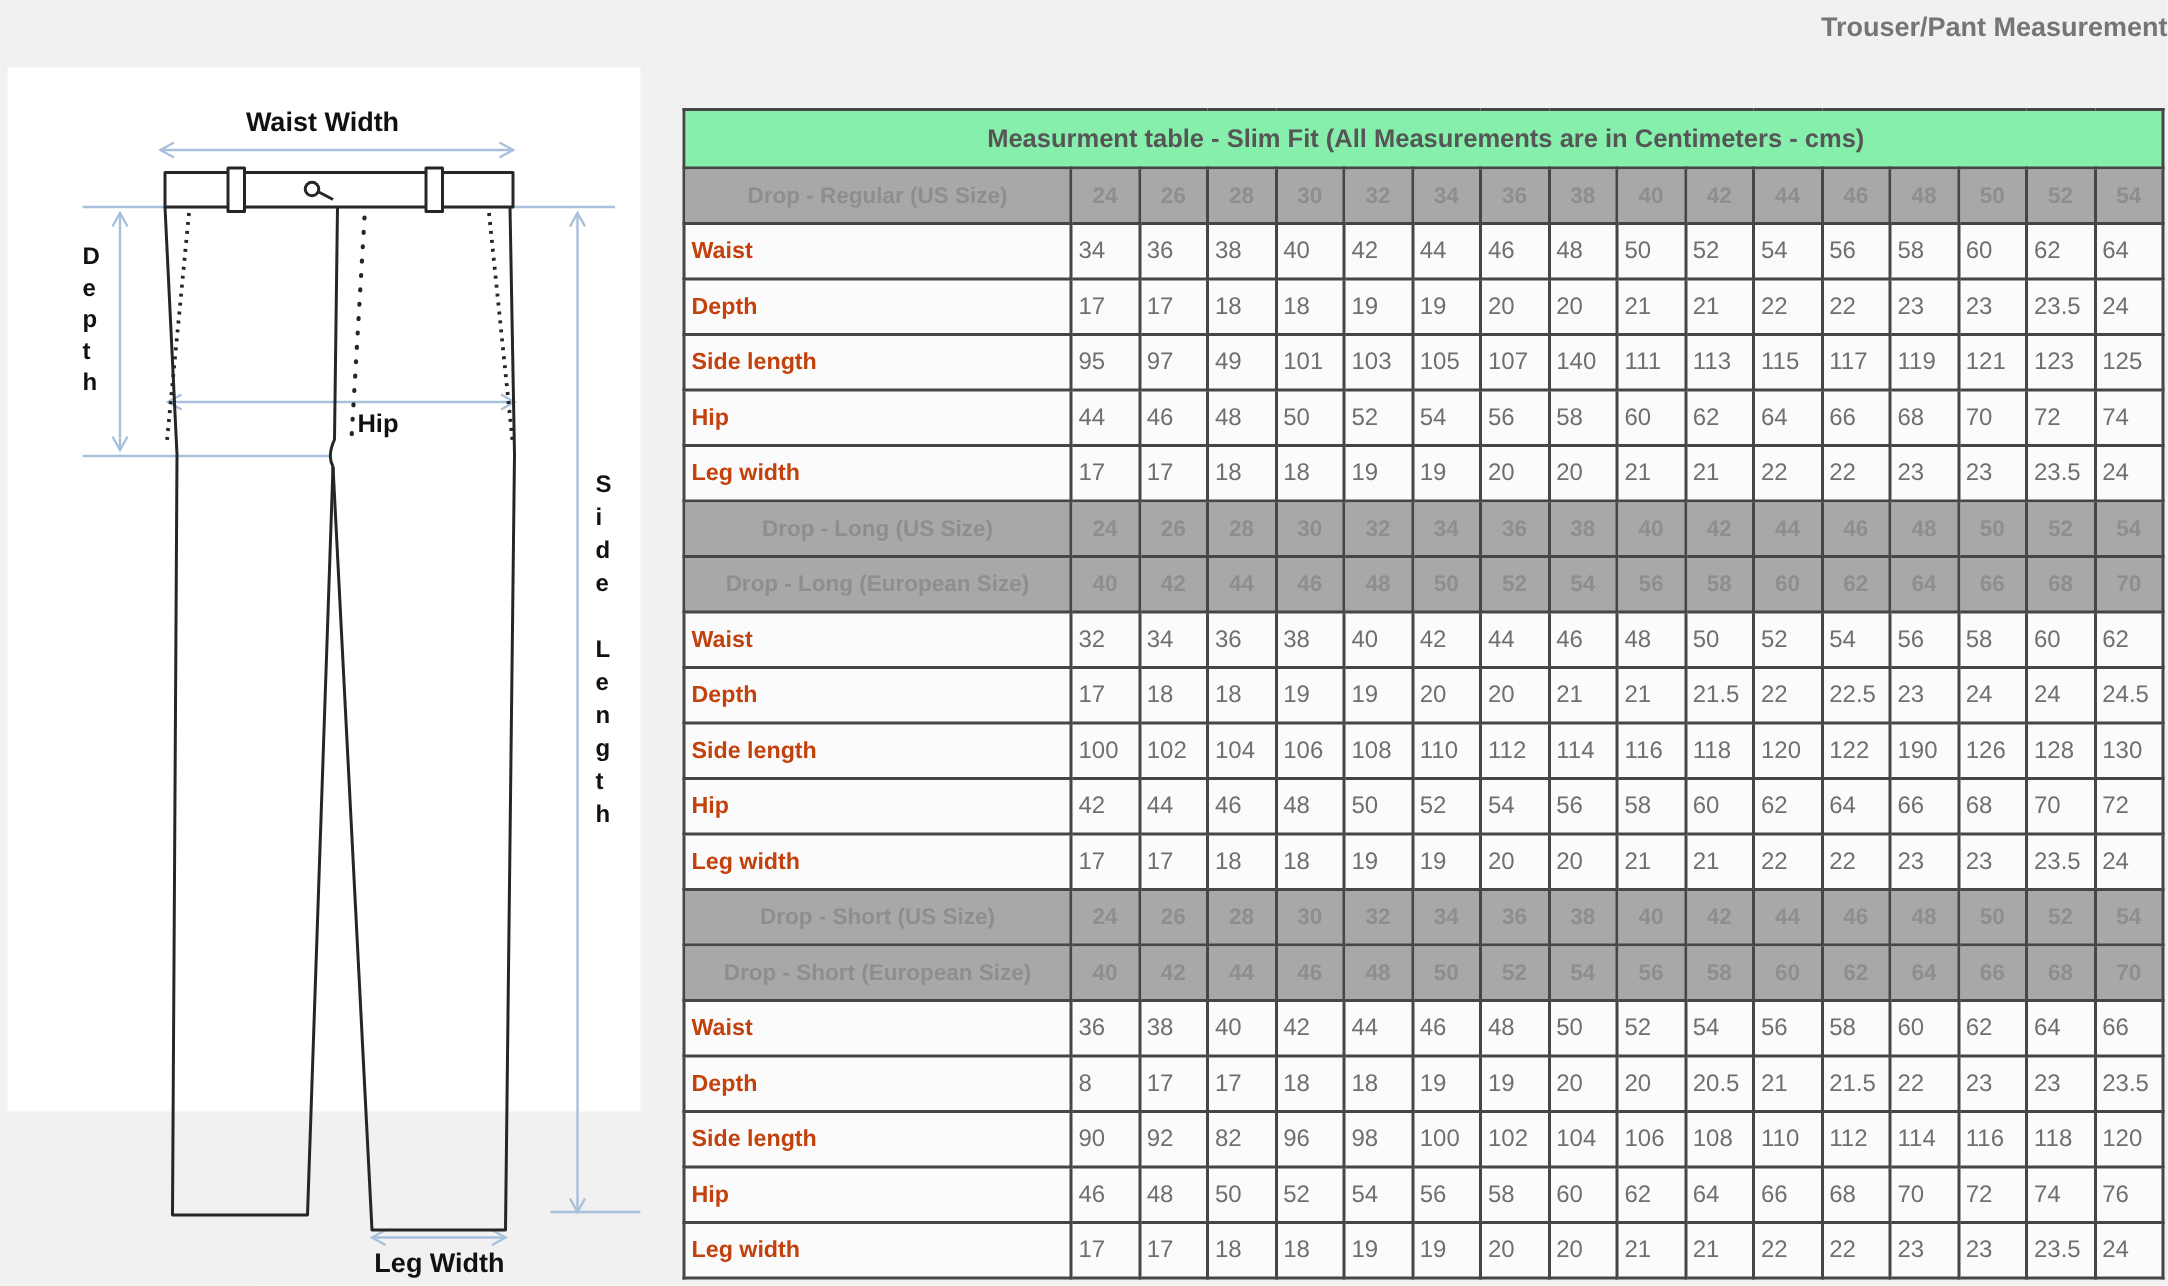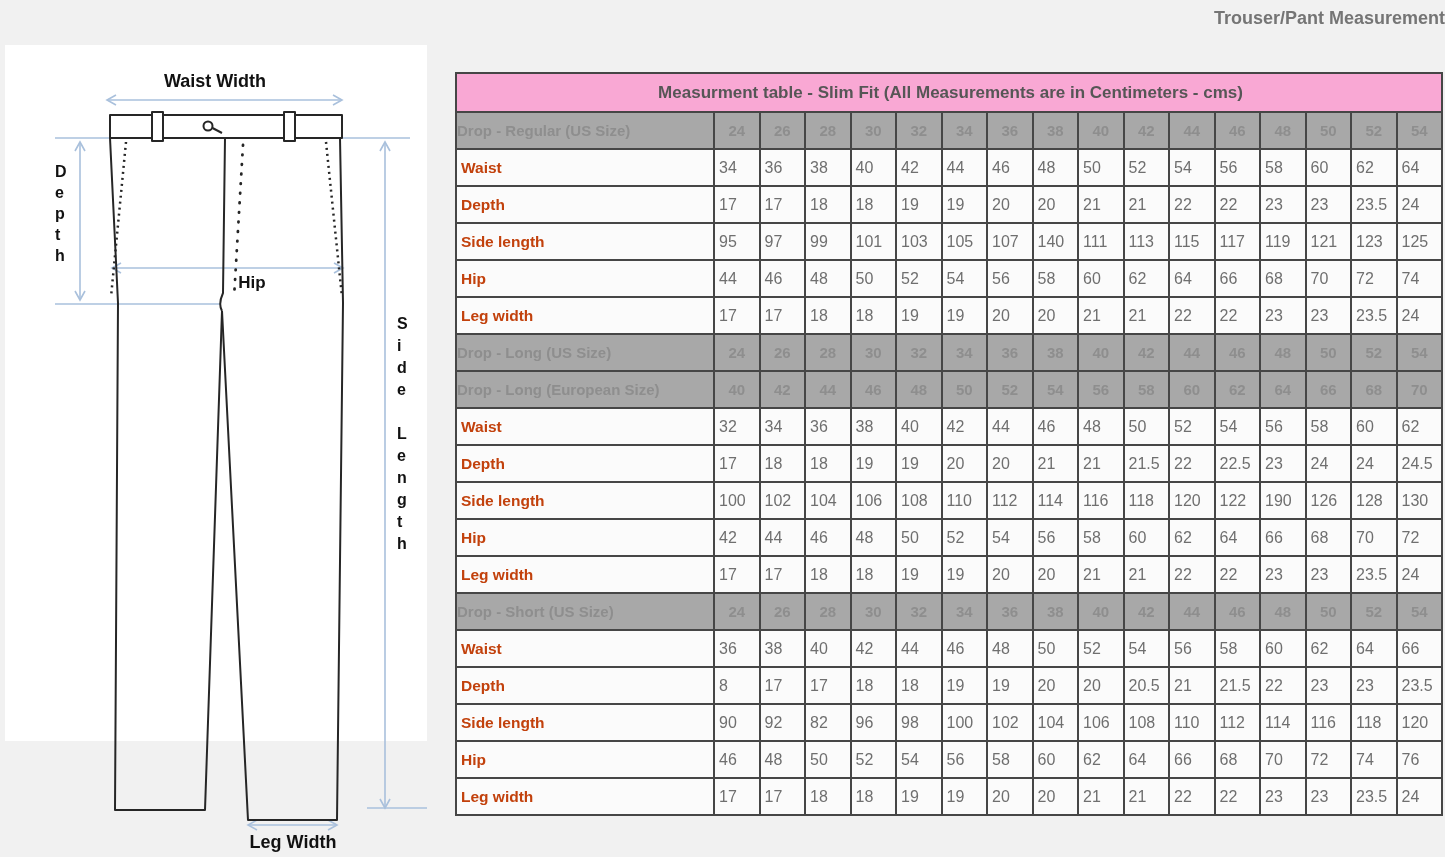--- a/index.html
+++ b/index.html
@@ -30,25 +30,25 @@
   table.measure-table {
     position:absolute; left:455px; top:72px; width:988px;
     border-collapse:collapse; table-layout:fixed;
     background:#fbfbfb; border:2px solid #3f3f3f;
   }
   .measure-table th, .measure-table td {
     border:2px solid #464646; height:35px; padding:0 1px 0 4px;
     font-size:16px; overflow:hidden; white-space:nowrap;
   }
   .measure-table tr.title-row th {
-    height:37px; background:#f9a8d4; color:#565656;
+    height:37px; background:#86efac; color:#565656;
     font-size:17px; font-weight:bold; text-align:center;
   }
   .measure-table tr.hdr-row td { background:#a8a8a8; color:#8e8e8e; font-weight:bold; }
-  .measure-table td.hdr-label { text-align:left; font-size:15px; padding:0; }
+  .measure-table td.hdr-label { text-align:center; font-size:15px; padding:0; }
   .measure-table td.hdr-num   { text-align:center; font-size:15px; padding:0; }
   .measure-table td.row-label { font-weight:bold; color:#c2410c; font-size:15.5px; }
   .measure-table td.val       { color:#6f6f6f; }
 </style>
 </head>
 <body>
 
 <div class="page-title">Trouser/Pant Measurement</div>
 
 <div class="diagram-panel">
@@ -182,21 +182,21 @@
         <td class="val">22</td>
         <td class="val">23</td>
         <td class="val">23</td>
         <td class="val">23.5</td>
         <td class="val">24</td>
       </tr>
       <tr>
         <td class="row-label">Side length</td>
         <td class="val">95</td>
         <td class="val">97</td>
-        <td class="val">99</td>
+        <td class="val">49</td>
         <td class="val">101</td>
         <td class="val">103</td>
         <td class="val">105</td>
         <td class="val">107</td>
         <td class="val">140</td>
         <td class="val">111</td>
         <td class="val">113</td>
         <td class="val">115</td>
         <td class="val">117</td>
         <td class="val">119</td>
@@ -387,20 +387,39 @@
         <td class="hdr-num">38</td>
         <td class="hdr-num">40</td>
         <td class="hdr-num">42</td>
         <td class="hdr-num">44</td>
         <td class="hdr-num">46</td>
         <td class="hdr-num">48</td>
         <td class="hdr-num">50</td>
         <td class="hdr-num">52</td>
         <td class="hdr-num">54</td>
       </tr>
+      <tr class="hdr-row">
+        <td class="hdr-label">Drop - Short (European Size)</td>
+        <td class="hdr-num">40</td>
+        <td class="hdr-num">42</td>
+        <td class="hdr-num">44</td>
+        <td class="hdr-num">46</td>
+        <td class="hdr-num">48</td>
+        <td class="hdr-num">50</td>
+        <td class="hdr-num">52</td>
+        <td class="hdr-num">54</td>
+        <td class="hdr-num">56</td>
+        <td class="hdr-num">58</td>
+        <td class="hdr-num">60</td>
+        <td class="hdr-num">62</td>
+        <td class="hdr-num">64</td>
+        <td class="hdr-num">66</td>
+        <td class="hdr-num">68</td>
+        <td class="hdr-num">70</td>
+      </tr>
       <tr>
         <td class="row-label">Waist</td>
         <td class="val">36</td>
         <td class="val">38</td>
         <td class="val">40</td>
         <td class="val">42</td>
         <td class="val">44</td>
         <td class="val">46</td>
         <td class="val">48</td>
         <td class="val">50</td>

